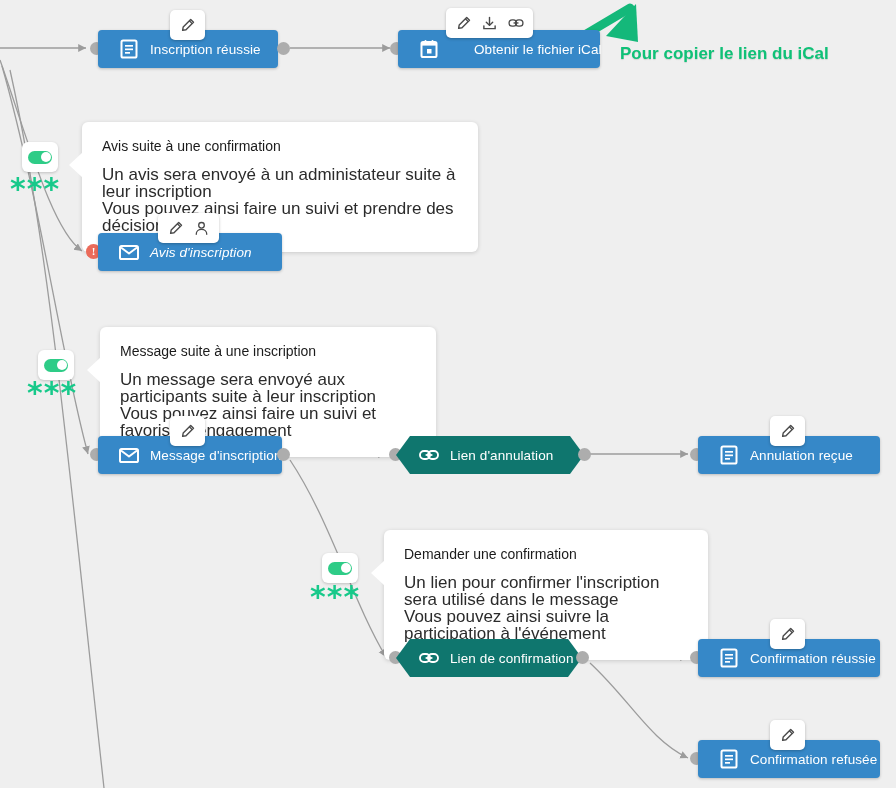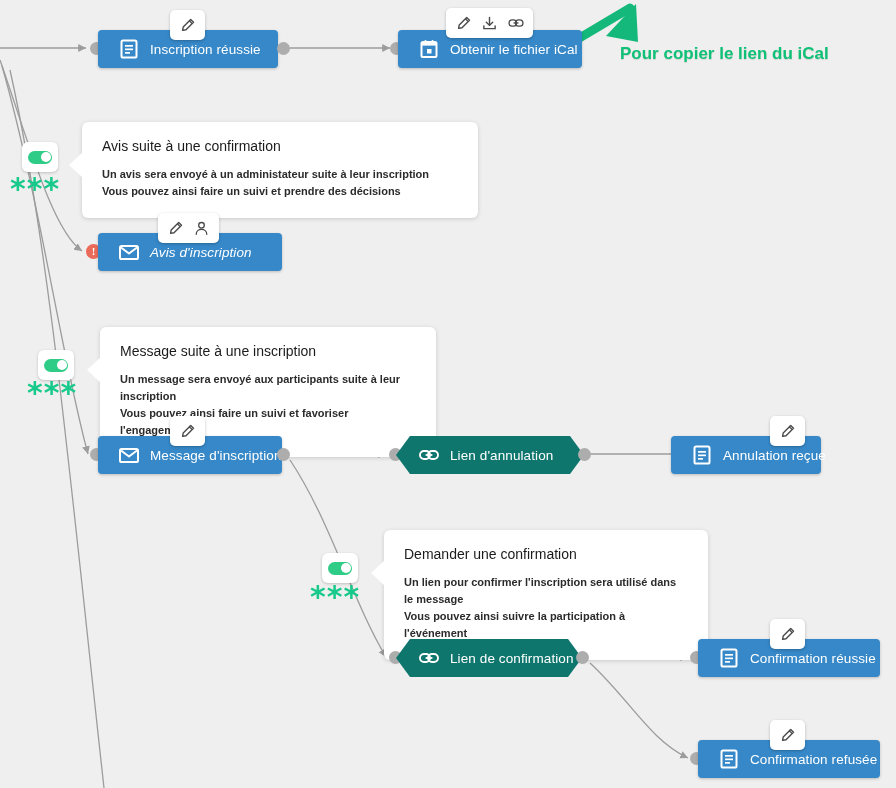--- a/index.html
+++ b/index.html
@@ -99,24 +99,23 @@
     border-radius: 6px;
     padding: 16px 20px 18px 20px;
     box-shadow: 0 1px 4px rgba(0,0,0,.16);
   }
   .card .ct {
     font-size: 14px;
     color: #1b1b1b;
     margin-bottom: 12px;
   }
   .card .cl {
-    font-size: 11px;
+    font-size: 17px;
     color: #2b2b2b;
     line-height: 17px;
-    font-weight: bold;
   }
   .card .notch {
     position: absolute;
     left: -13px;
     top: 30px;
     width: 0; height: 0;
     border-top: 13px solid transparent;
     border-bottom: 13px solid transparent;
     border-right: 14px solid #ffffff;
   }
@@ -220,21 +219,21 @@
   <div class="tools" style="left:170px;top:10px;">
     <span class="ti">
       <svg width="15" height="15" viewBox="0 0 16 16">
           <path d="M11.4 1.6l3 3-8 8-3.6.6.6-3.6z" fill="none" stroke="#4a4a4a" stroke-width="1.5" stroke-linejoin="round"></path>
           <path d="M10 3l3 3" stroke="#4a4a4a" stroke-width="1.5"></path>
         </svg>
     </span>
   </div>
 
   <div class="dot" style="left:390px;top:42px;"></div>
-  <div class="node blue" style="left:398px;top:30px;width:184px;">
+  <div class="node blue" style="left:398px;top:30px;width:202px;gap:24px;">
     <span class="nicon">
       <svg width="20" height="20" viewBox="0 0 20 20">
         <rect x="2.5" y="3" width="15" height="15" rx="1.6" fill="none" stroke="#fff" stroke-width="2"></rect>
         <rect x="2.5" y="3" width="15" height="3.6" fill="#fff"></rect>
         <rect x="5.5" y="1" width="2" height="3.4" rx="1" fill="#fff"></rect>
         <rect x="12.5" y="1" width="2" height="3.4" rx="1" fill="#fff"></rect>
         <rect x="8" y="10" width="4.5" height="4.5" fill="#fff"></rect>
       </svg>
     </span>
     <span class="nlabel">Obtenir le fichier iCal</span>
@@ -338,21 +337,21 @@
         <rect x="1" y="6" width="10" height="8" rx="4" fill="none" stroke="#fff" stroke-width="1.9"></rect>
         <rect x="9" y="6" width="10" height="8" rx="4" fill="none" stroke="#fff" stroke-width="1.9"></rect>
         <rect x="6.6" y="9.1" width="6.8" height="1.8" fill="#fff"></rect>
       </svg>
     </span>
     <span class="nlabel">Lien d'annulation</span>
   </div>
   <div class="dot" style="left:578px;top:448px;"></div>
 
   <div class="dot" style="left:690px;top:448px;"></div>
-  <div class="node blue" style="left:671px;top:436px;width:150px;">
+  <div class="node blue" style="left:698px;top:436px;width:182px;">
     <span class="nicon">
       <svg width="20" height="20" viewBox="0 0 20 20">
         <rect x="2.5" y="1.5" width="15" height="17" rx="1.6" fill="none" stroke="#fff" stroke-width="2"></rect>
         <rect x="6" y="6" width="8" height="1.7" fill="#fff"></rect>
         <rect x="6" y="9.5" width="8" height="1.7" fill="#fff"></rect>
         <rect x="6" y="13" width="5" height="1.7" fill="#fff"></rect>
       </svg>
     </span>
     <span class="nlabel">Annulation reçue</span>
   </div>

